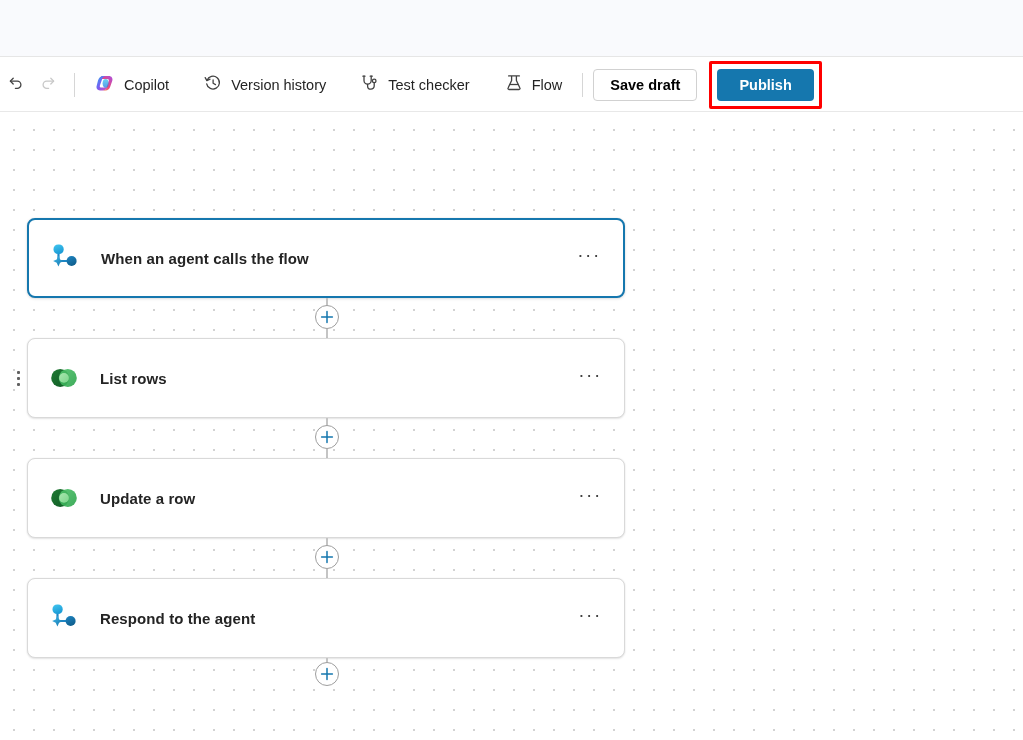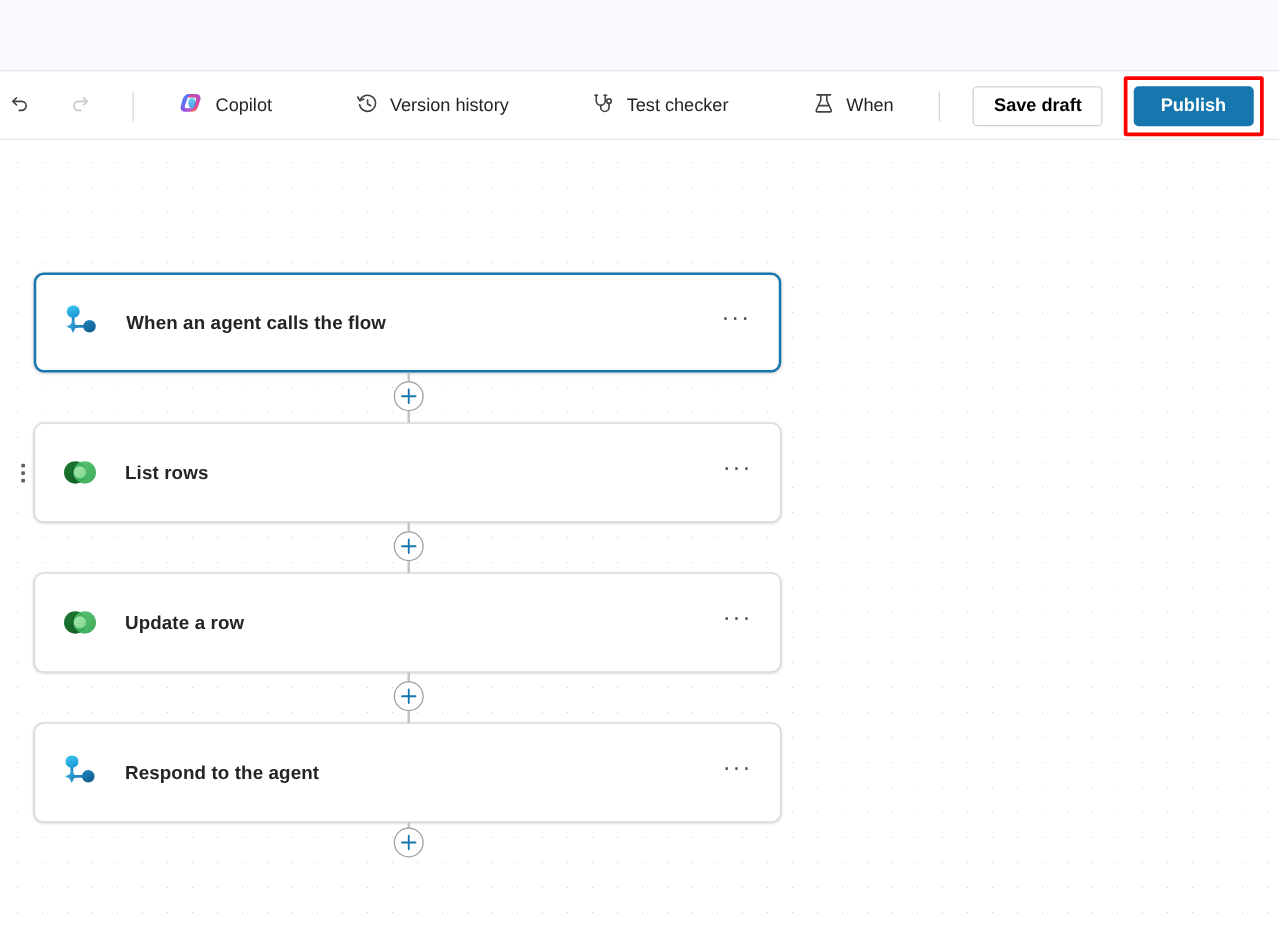--- a/index.html
+++ b/index.html
@@ -30,21 +30,21 @@
   #command-bar {
     position: absolute;
     left: 0; top: 58px;
     width: 1023px;
     height: 54px;
     background: #ffffff;
     border-bottom: 1px solid #e8e8e8;
     box-sizing: border-box;
     display: flex;
     align-items: center;
-    justify-content: space-between;
+    justify-content: flex-start;
     padding-right: 8px;
   }
 
   .cmd-btn {
     height: 32px;
     display: inline-flex;
     align-items: center;
     gap: 8px;
     padding: 0 10px;
     border: none;
@@ -79,21 +79,21 @@
     color: #000000;
     font-family: "Liberation Sans", sans-serif;
     font-size: 14.5px;
     font-weight: 600;
     cursor: pointer;
     white-space: nowrap;
   }
 
   #publish-wrap {
     position: relative;
-    margin-left: 0;
+    margin-left: 12px;
     margin-right: 4px;
     padding: 5px;
     border: 3px solid #ff0000;
     border-radius: 2px;
     box-sizing: border-box;
     display: inline-flex;
   }
   .btn-primary {
     height: 32px;
     padding: 0 22px;
@@ -320,21 +320,21 @@
 
   <button class="cmd-btn">
     <span>
       <svg width="20" height="20" viewBox="0 0 20 20" fill="none">
         <path d="M4.6 2.9 H15.4" stroke="#424242" stroke-width="1.3" stroke-linecap="round"></path>
         <path d="M7.6 2.9 V7.4 L4.1 15.0 a1.0 1.0 0 0 0 0.9 1.5 h10.0
                  a1.0 1.0 0 0 0 0.9 -1.5 L12.4 7.4 V2.9" stroke="#424242" stroke-width="1.3" stroke-linejoin="round" fill="none"></path>
         <path d="M5.6 11.5 H14.4" stroke="#424242" stroke-width="1.3"></path>
       </svg>
     </span>
-    <span>When</span>
+    <span>Flow</span>
   </button>
 
   <div class="cmd-divider"></div>
 
   <button class="btn-outline">Save draft</button>
 
   <div id="publish-wrap">
     <button class="btn-primary">Publish</button>
   </div>
 </div>

